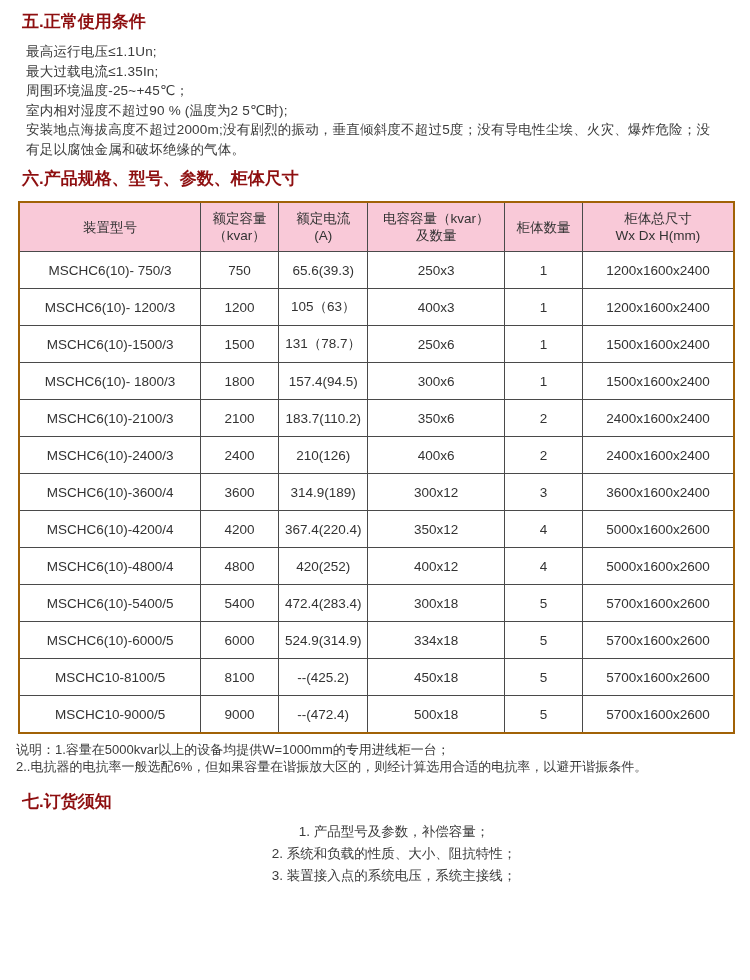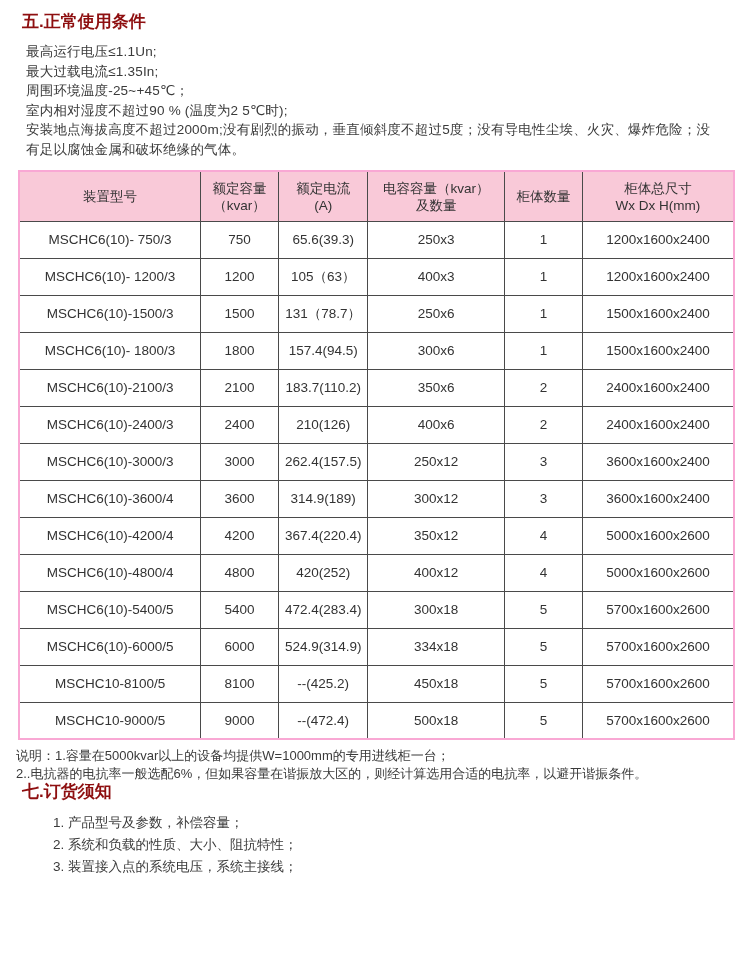--- a/index.html
+++ b/index.html
@@ -40,66 +40,68 @@
     table-layout: fixed;
   }
   table.spec th, table.spec td {
     border: 1px solid #4a4a4a;
     text-align: center;
     vertical-align: middle;
     font-size: 13.5px;
     color: #333333;
     font-weight: normal;
   }
-  table.spec { border: 2px solid #f9a8d4; padding-left: 26px; }
+  table.spec { border: 2px solid #a16207; padding-left: 26px; }
   table.spec th {
     background: #f9c9d8;
     height: 50px;
     white-space: pre-line;
     line-height: 17px;
   }
   table.spec td { height: 37px; background: #ffffff; }
   .col1 { width: 25.4%; }
   .col2 { width: 10.9%; }
   .col3 { width: 12.5%; }
   .col4 { width: 19.1%; }
   .col5 { width: 10.9%; }
   .col6 { width: 21.2%; }
 
-  .notes { margin: 7px 0 0 1px; }
+  .notes { margin: 7px 0 16px 1px; }
   .notes > div {
     font-size: 13px;
     line-height: 17.5px;
     color: #3a3a3a;
   }
 
   #sec7-title { margin-left: 7px; }
 
   .order-list { margin: 9px 0 0 38px; }
   .order-list > div {
     font-size: 13.5px;
     line-height: 22px;
     color: #3a3a3a;
+    text-align: center;
   }
 </style>
 </head>
 <body>
 
 <div class="page">
 
   <div class="sec-title" id="sec5-title">五.正常使用条件</div>
 
   <div class="cond-lines">
       <div>最高运行电压≤1.1Un;</div>
       <div>最大过载电流≤1.35In;</div>
       <div>周围环境温度-25~+45℃；</div>
       <div>室内相对湿度不超过90 % (温度为2 5℃时);</div>
       <div>安装地点海拔高度不超过2000m;没有剧烈的振动，垂直倾斜度不超过5度；没有导电性尘埃、火灾、爆炸危险；没有足以腐蚀金属和破坏绝缘的气体。</div>
     </div>
 
+  <div class="sec-title" id="sec6-title">六.产品规格、型号、参数、柜体尺寸</div>
 
   <table class="spec">
     <colgroup>
       <col class="col1">
         <col class="col2">
         <col class="col3">
       <col class="col4">
         <col class="col5">
         <col class="col6">
     </colgroup>
@@ -160,28 +162,20 @@
         </tr>
         <tr>
           <td>MSCHC6(10)-2400/3</td>
           <td>2400</td>
           <td>210(126)</td>
           <td>400x6</td>
           <td>2</td>
           <td>2400x1600x2400</td>
         </tr>
         <tr>
-          <td>MSCHC6(10)-3000/3</td>
-          <td>3000</td>
-          <td>262.4(157.5)</td>
-          <td>250x12</td>
-          <td>3</td>
-          <td>3600x1600x2400</td>
-        </tr>
-        <tr>
           <td>MSCHC6(10)-3600/4</td>
           <td>3600</td>
           <td>314.9(189)</td>
           <td>300x12</td>
           <td>3</td>
           <td>3600x1600x2400</td>
         </tr>
         <tr>
           <td>MSCHC6(10)-4200/4</td>
           <td>4200</td>

